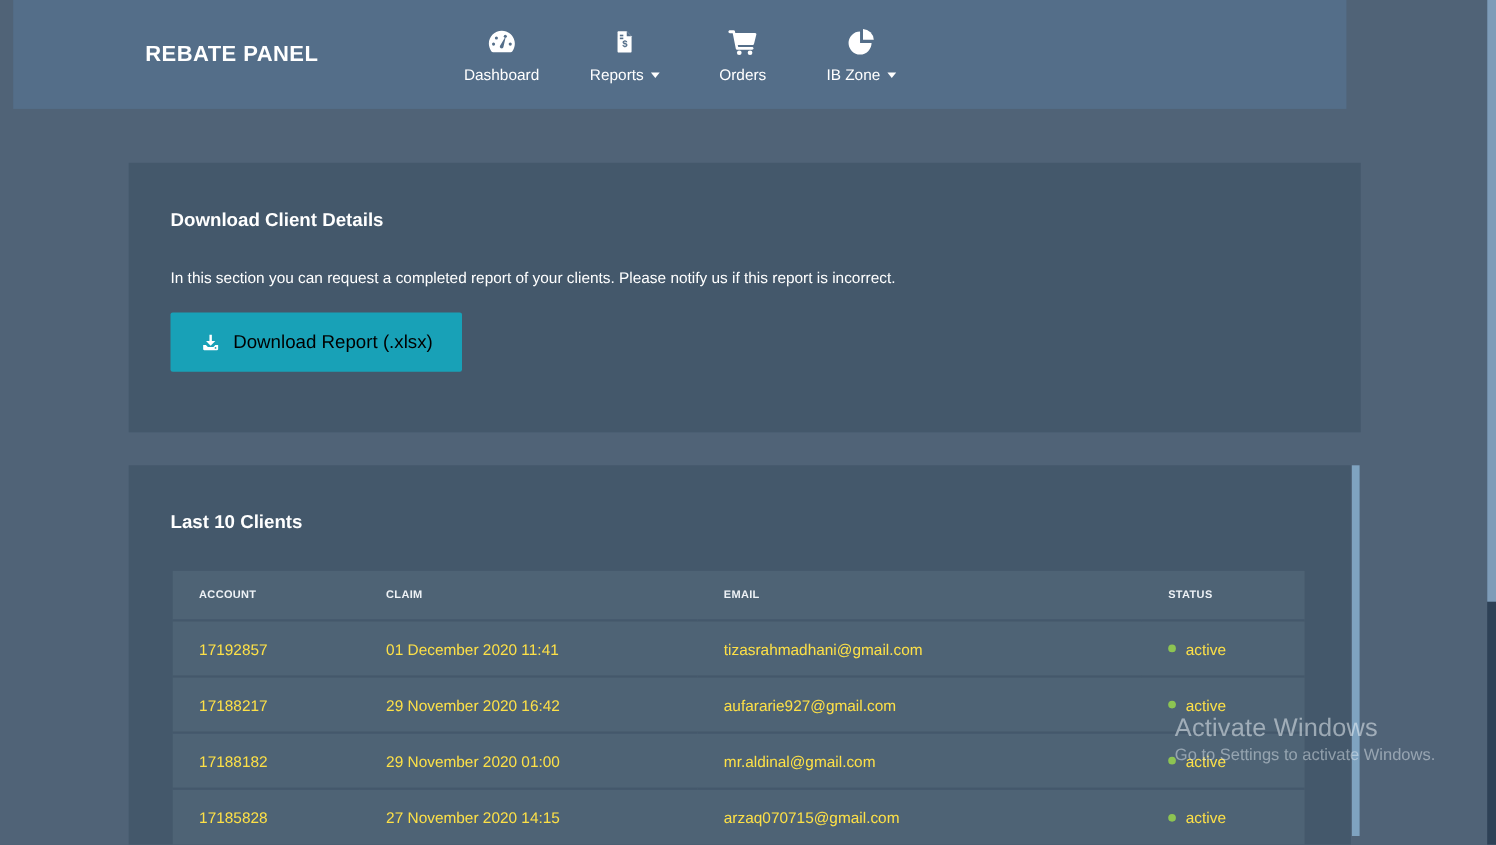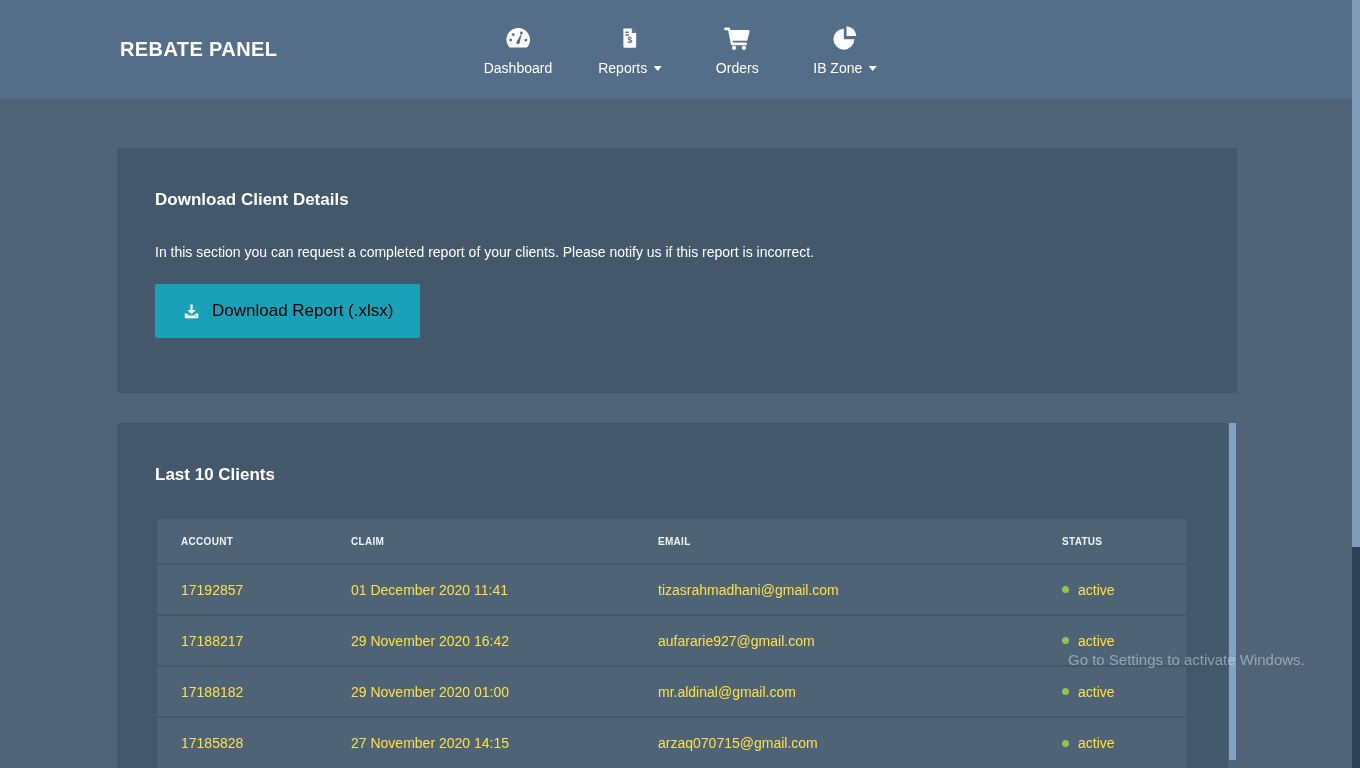--- a/index.html
+++ b/index.html
@@ -18,21 +18,21 @@
   html,body{width:1360px;height:768px;overflow:hidden}
   body{
     position:relative;
     background:var(--page-bg);
     font-family:"Liberation Sans", sans-serif;
     color:var(--text);
   }
 
   
   .navbar{
-    position:absolute;left:0;top:0;width:1360px;height:99px;
+    position:absolute;left:12px;top:0;width:1212px;height:99px;
     background:var(--navbar);
   }
   .brand{
     position:absolute;left:120px;top:0;height:99px;
     display:flex;align-items:center;
     font-size:20px;font-weight:bold;color:#ffffff;letter-spacing:.4px;
   }
   .nav-items{
     position:absolute;left:50%;top:0;transform:translateX(-50%);
     height:99px;display:flex;align-items:center;gap:46px;
@@ -246,14 +246,15 @@
     </table>
   </div>
 </section>
 
 <div class="inner-scrollbar"></div>
 <div class="page-scrollbar">
   <div class="thumb"></div>
 </div>
 
 <div class="watermark">
+  <div class="l1">Activate Windows</div>
   <div class="l2">Go to Settings to activate Windows.</div>
 </div>
 
 </body></html>

